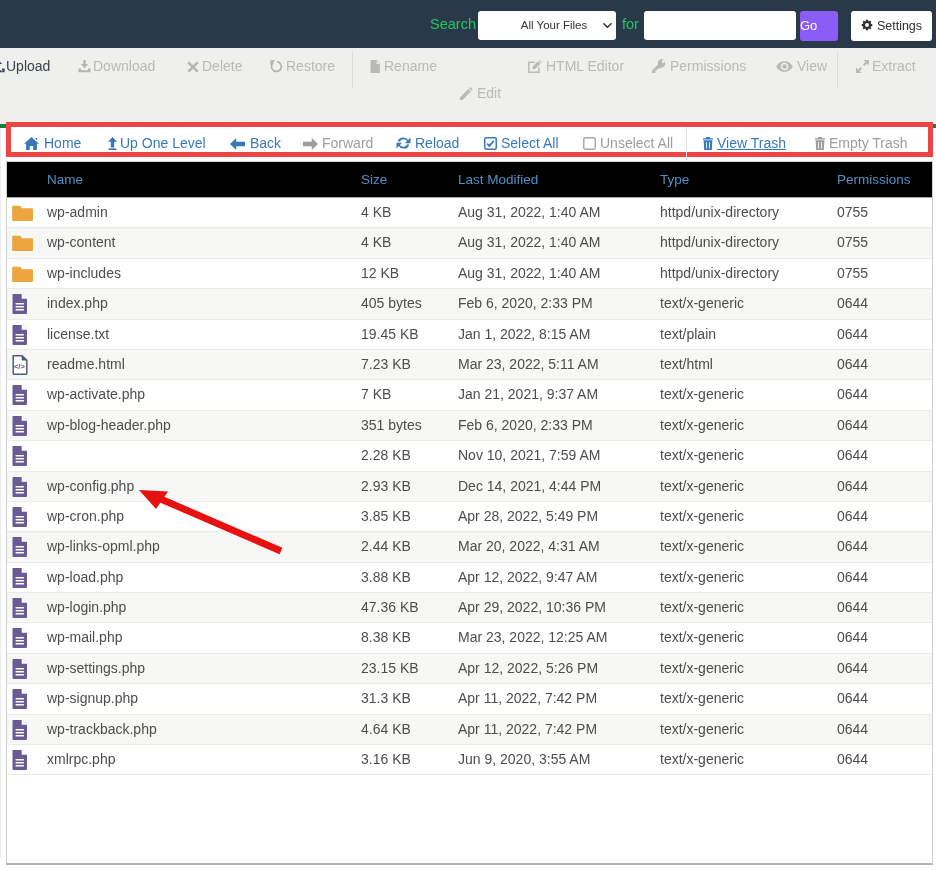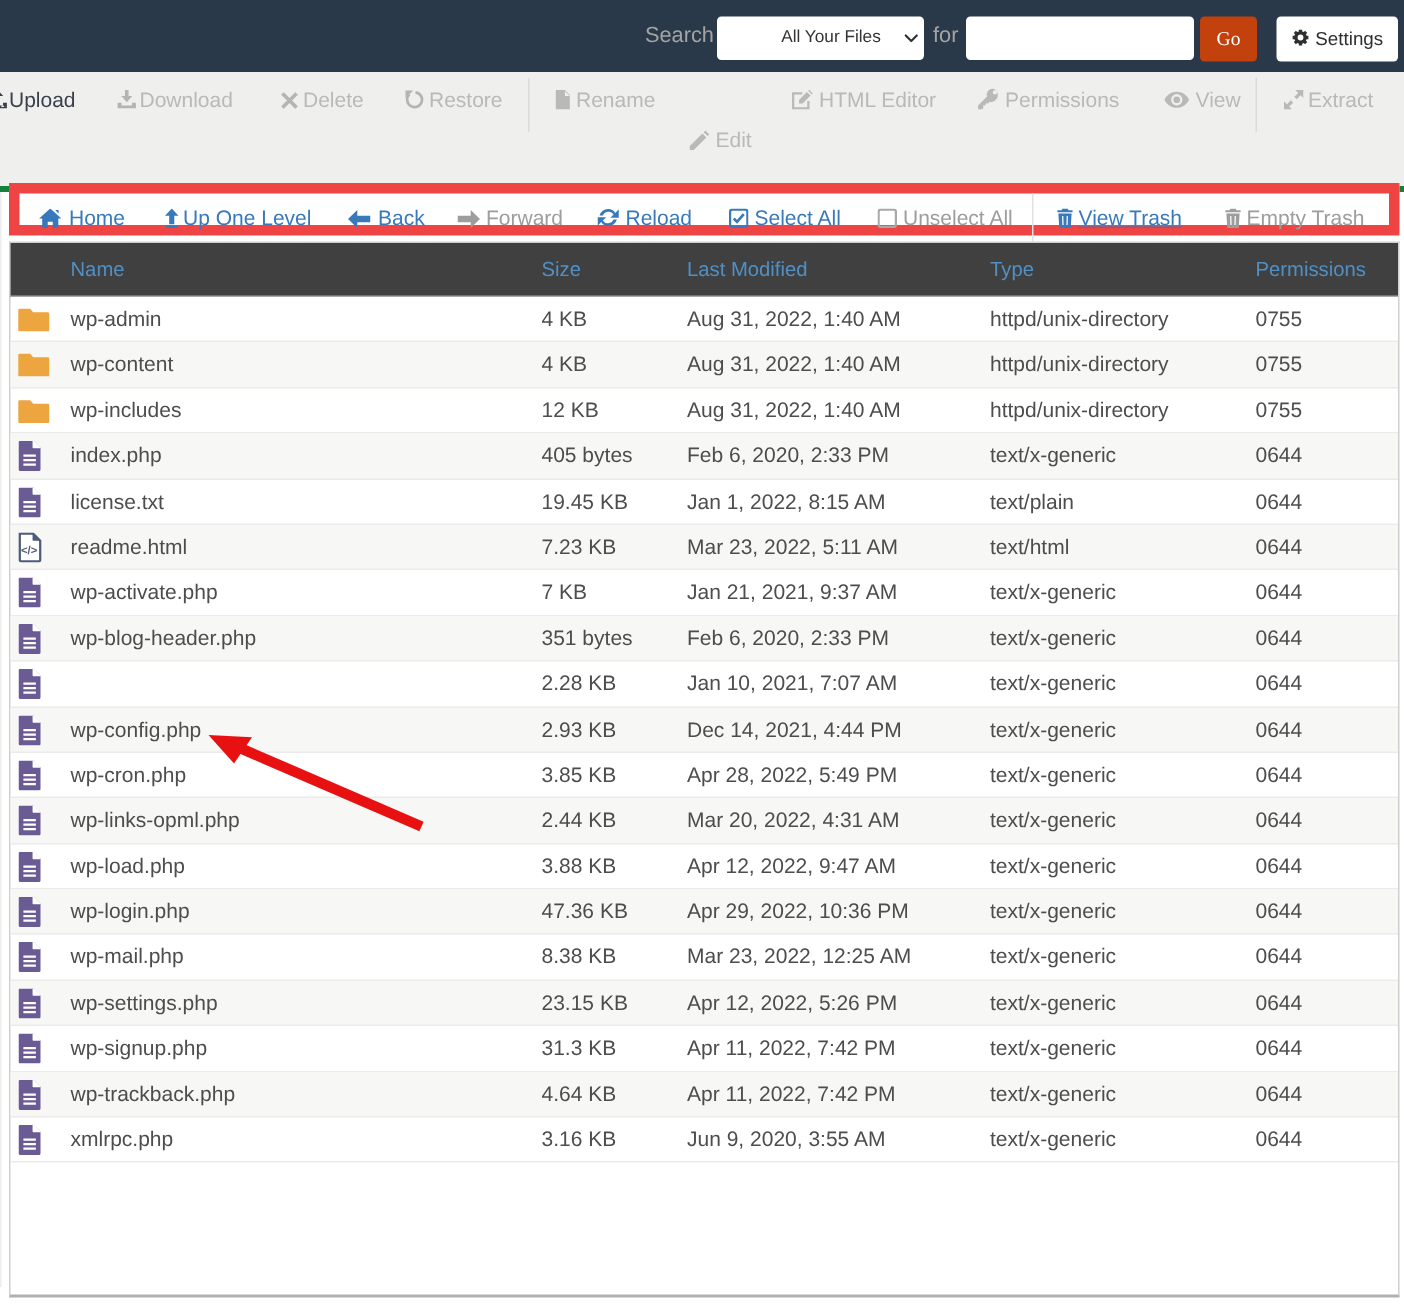--- a/index.html
+++ b/index.html
@@ -1,44 +1,44 @@
 <!DOCTYPE html>
 <html><head>
 <meta charset="utf-8">
 <style>
 * { margin:0; padding:0; box-sizing:border-box; }
 html,body { width:936px; height:870px; background:#fff; font-family:"Liberation Sans",sans-serif; overflow:hidden; }
 body { position:relative; }
 
 
 #topbar { position:absolute; left:0; top:0; width:936px; height:48px; background:#2a3949; }
-#topbar .lbl { position:absolute; color:#a3a3a3; font-size:14.5px; line-height:25px; top:12px; }
+#topbar .lbl { position:absolute; color:#22c55e; font-size:14.5px; line-height:25px; top:12px; }
 #sel { position:absolute; left:478px; top:10.5px; width:138px; height:29px; background:#fff; border-radius:3px; color:#333; line-height:29px; padding-left:14px; font-size:11.5px;text-align:center; }
 #sel svg { position:absolute; right:3px; top:9px; }
 #inp { position:absolute; left:644px; top:10.5px; width:152px; height:29px; background:#fff; border-radius:3px; }
-#go { position:absolute; left:800px; top:10.5px; width:38px; height:30px; background:#c2410c; border-radius:3px; color:#fff; font-size:13px; text-align:center; line-height:30px;font-family:Liberation Serif, serif; }
+#go { position:absolute; left:800px; top:10.5px; width:38px; height:30px; background:#8b5cf6; border-radius:3px; color:#fff; font-size:13px; line-height:30px; }
 #settings { position:absolute; left:851px; top:10.5px; width:81px; height:30px; background:#fff; border-radius:3px; color:#2f2f2f; font-size:12.5px; line-height:30px; text-align:center; }
 
 
 #toolbar { position:absolute; left:0; top:48px; width:936px; height:80px; background:#efefee; border-bottom:4px solid #15803d; }
 .tbtn { position:absolute; top:7px; height:22px; font-size:14px; line-height:22px; color:#b9b9b9; white-space:nowrap; }
 .tbtn svg { vertical-align:-2px; margin-right:5px; }
 .tbtn.en { color:#3b414b; }
 .tsep { position:absolute; top:4px; height:36px; width:1px; background:#dcdcda; }
 
 
-#navbar { position:absolute; left:6px; top:122px; width:927px; height:35px; background:#fff; border:7px solid #ef4444; }
+#navbar { position:absolute; left:6px; top:122px; width:927px; height:35px; background:#fff; border:5px solid #ef4444; }
 .nlink { position:absolute; top:0; height:33px; line-height:33px; font-size:14px; color:#3879bc; white-space:nowrap; }
 .nlink svg { vertical-align:-2px; margin-right:4px; }
 .nlink.dis { color:#9d9d9d; }
 .nsep { position:absolute; top:0; height:33px; width:1px; background:#e2e2e0; }
 
 
 #tablebox { position:absolute; left:6px; top:161px; width:927px; height:704px; background:#fff; border:1px solid #cfcfcd; border-bottom:2px solid #b0b0b0; }
-#thead { position:relative; height:36px; background:#404040; border-bottom:1px solid #a8a8a8; }
+#thead { position:relative; height:36px; background:#000000; border-bottom:1px solid #a8a8a8; }
 #thead span { position:absolute; top:0; line-height:36px; font-size:13.5px; color:#5090c5; }
 .trow { position:relative; height:30.4px; border-bottom:1px solid #ebebea; }
 .trow.alt { background:#f7f7f6; }
 .trow span { position:absolute; top:0; line-height:29.4px; font-size:14px; color:#4d4d4d; white-space:nowrap; }
 .trow svg.fi { position:absolute; left:4.5px; top:5px; }
 .c1 { left:40px; } .c2 { left:354px; } .c3 { left:451px; } .c4 { left:653px; } .c5 { left:830px; }
 
 
 #arrow { position:absolute; left:120px; top:470px; pointer-events:none; }
 </style>
@@ -240,21 +240,21 @@
       </div>
     <div class="trow">
         <svg class="fi" style="top:5px;" width="16" height="20" viewBox="0 0 16 20">
           <path fill="#6b5b95" d="M1 0h9.5L15 4.5V19a1 1 0 0 1-1 1H1.5a1 1 0 0 1-1-1V1A1 1 0 0 1 1 0z"></path>
           <path fill="#fff" d="M10.7 0L15 4.3v0.5h-4.8a0.5 0.5 0 0 1-0.5-0.5V0z"></path>
           <rect x="3.6" y="9" width="8.3" height="1.5" fill="#fff"></rect>
           <rect x="3.6" y="12" width="8.3" height="1.5" fill="#fff"></rect>
           <rect x="3.6" y="15" width="8.3" height="1.5" fill="#fff"></rect>
         </svg>
         <span class="c2">2.28 KB</span>
-        <span class="c3">Jan 10, 2021, 7:07 AM</span>
+        <span class="c3">Nov 10, 2021, 7:59 AM</span>
         <span class="c4">text/x-generic</span>
         <span class="c5">0644</span>
       </div>
     <div class="trow alt">
         <svg class="fi" style="top:5px;" width="16" height="20" viewBox="0 0 16 20">
           <path fill="#6b5b95" d="M1 0h9.5L15 4.5V19a1 1 0 0 1-1 1H1.5a1 1 0 0 1-1-1V1A1 1 0 0 1 1 0z"></path>
           <path fill="#fff" d="M10.7 0L15 4.3v0.5h-4.8a0.5 0.5 0 0 1-0.5-0.5V0z"></path>
           <rect x="3.6" y="9" width="8.3" height="1.5" fill="#fff"></rect>
           <rect x="3.6" y="12" width="8.3" height="1.5" fill="#fff"></rect>
           <rect x="3.6" y="15" width="8.3" height="1.5" fill="#fff"></rect>

